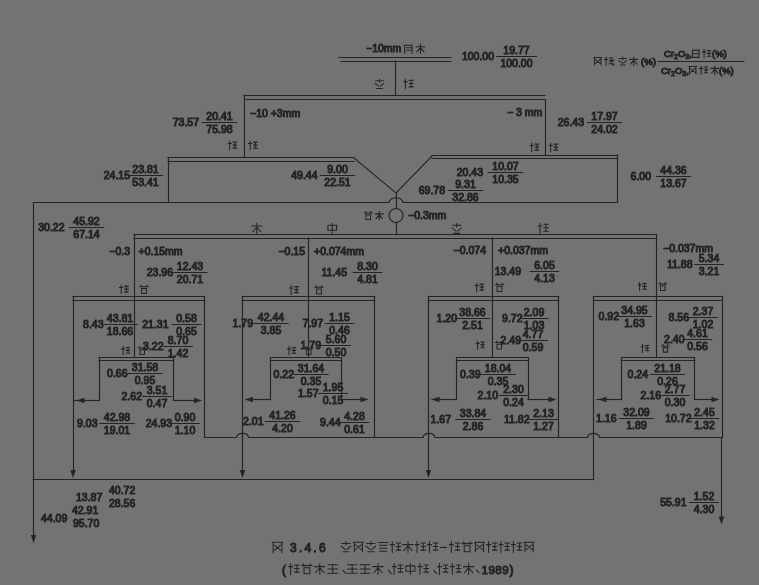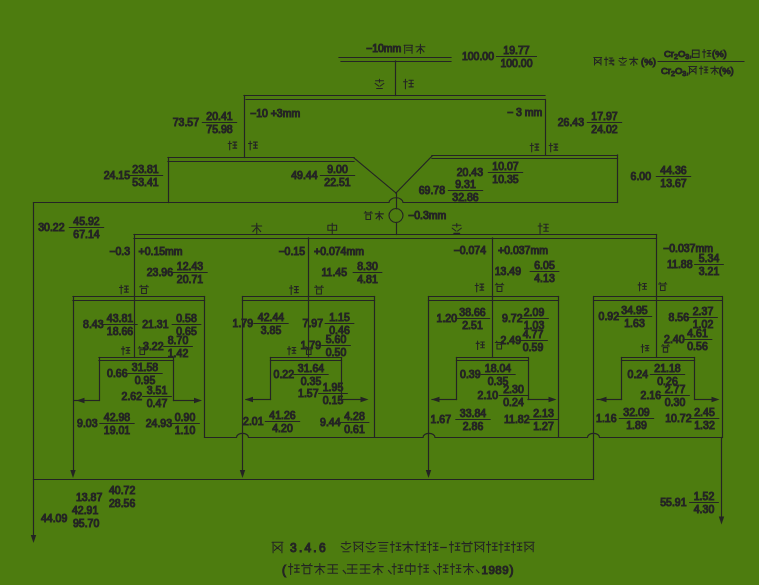--- a/index.html
+++ b/index.html
@@ -1,14 +1,14 @@
 <!DOCTYPE html>
 <html><head><meta charset="utf-8"><style>
 html,body{margin:0;padding:0;background:#fff}
-#pg{position:relative;width:759px;height:585px;background:#4d7c0f;overflow:hidden}
+#pg{position:relative;width:759px;height:585px;background:#737373;overflow:hidden}
 svg{display:block}
 text{font-family:"Liberation Sans",sans-serif;fill:#242424}
 </style></head><body>
 <div id="pg">
 <svg width="759" height="585" viewBox="0 0 759 585" stroke="#242424" fill="none" stroke-linecap="square">
 <defs>
 <symbol id="g0" viewBox="0 0 10 10">
           <path d="M1.5,1.2 h7 v7.6 h-7 z M1.5,5 h7" fill="none" stroke="#242424" stroke-width="1.05" vector-effect="non-scaling-stroke" stroke-linecap="round"></path>
         </symbol>
 <symbol id="g1" viewBox="0 0 10 10">

